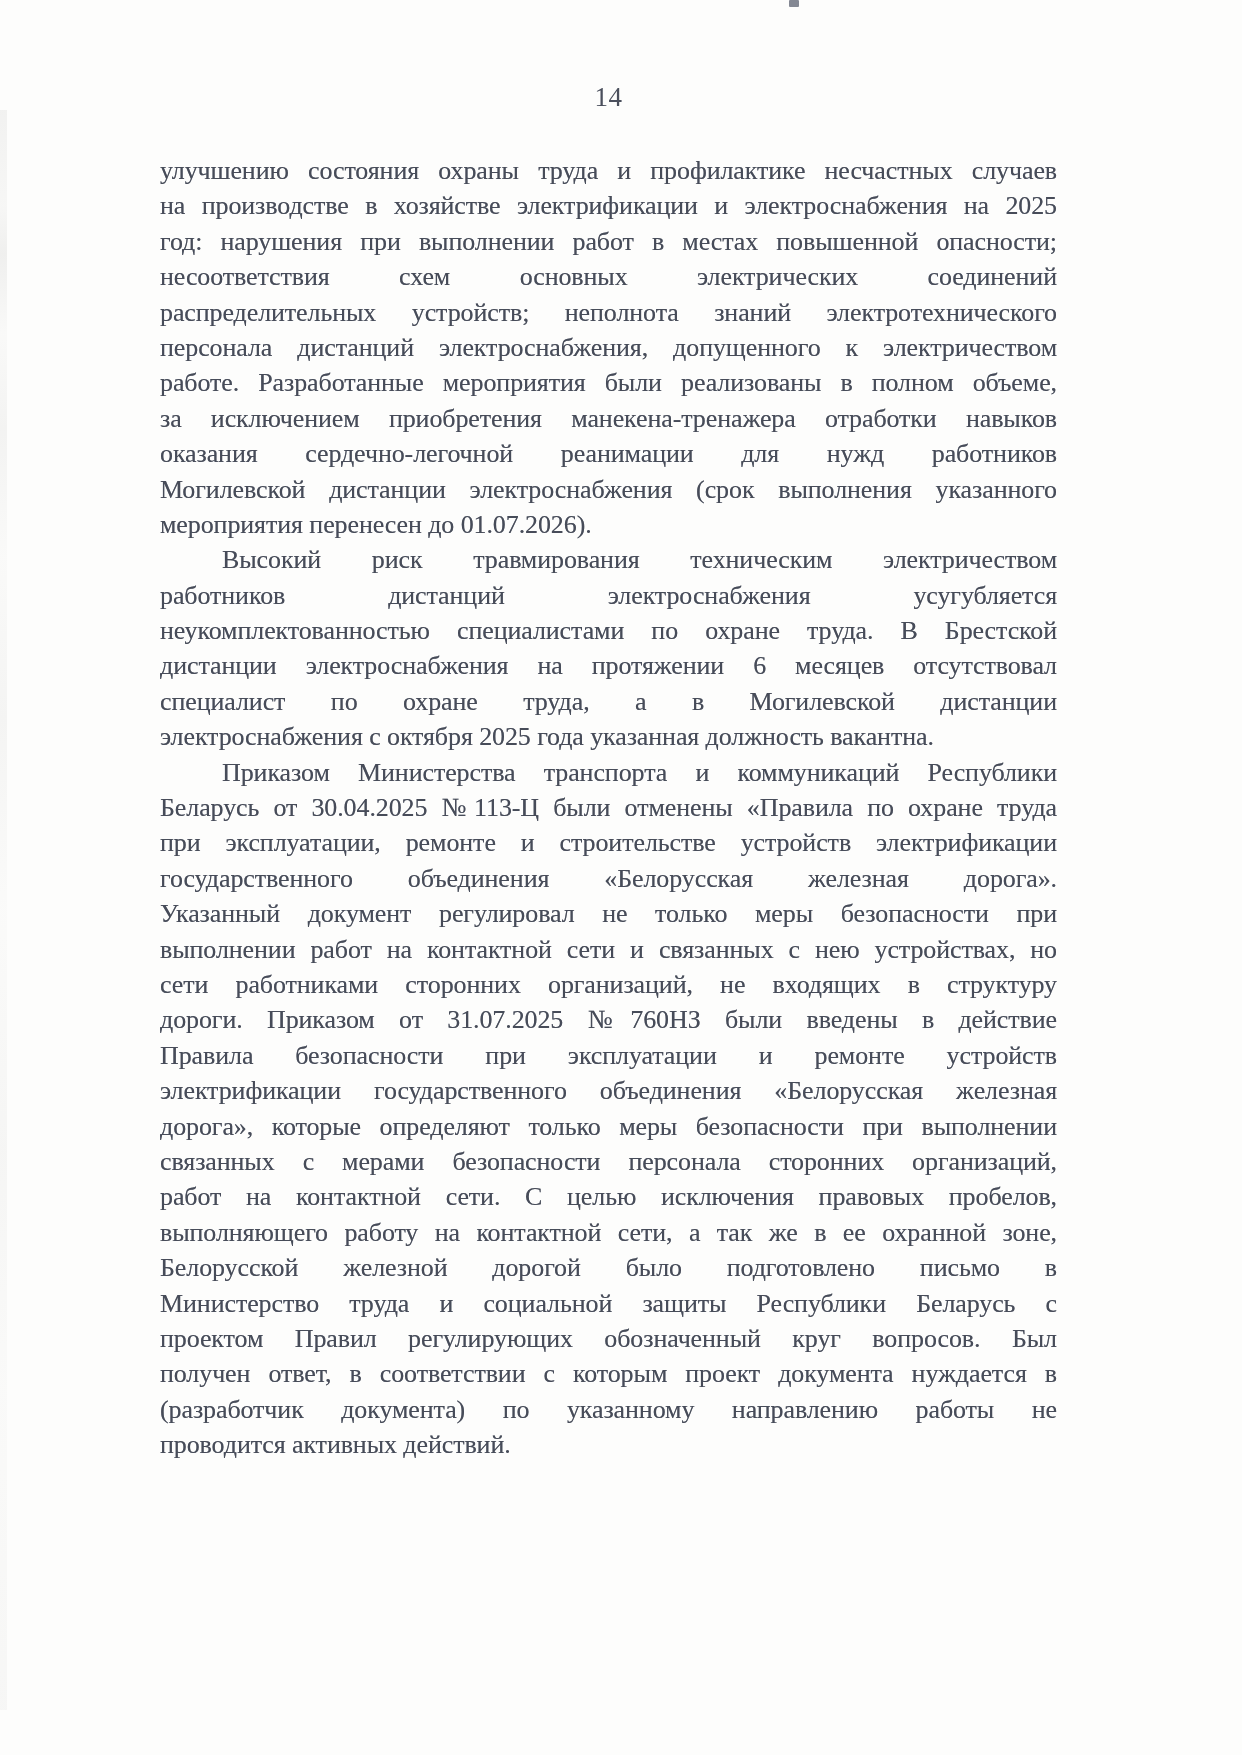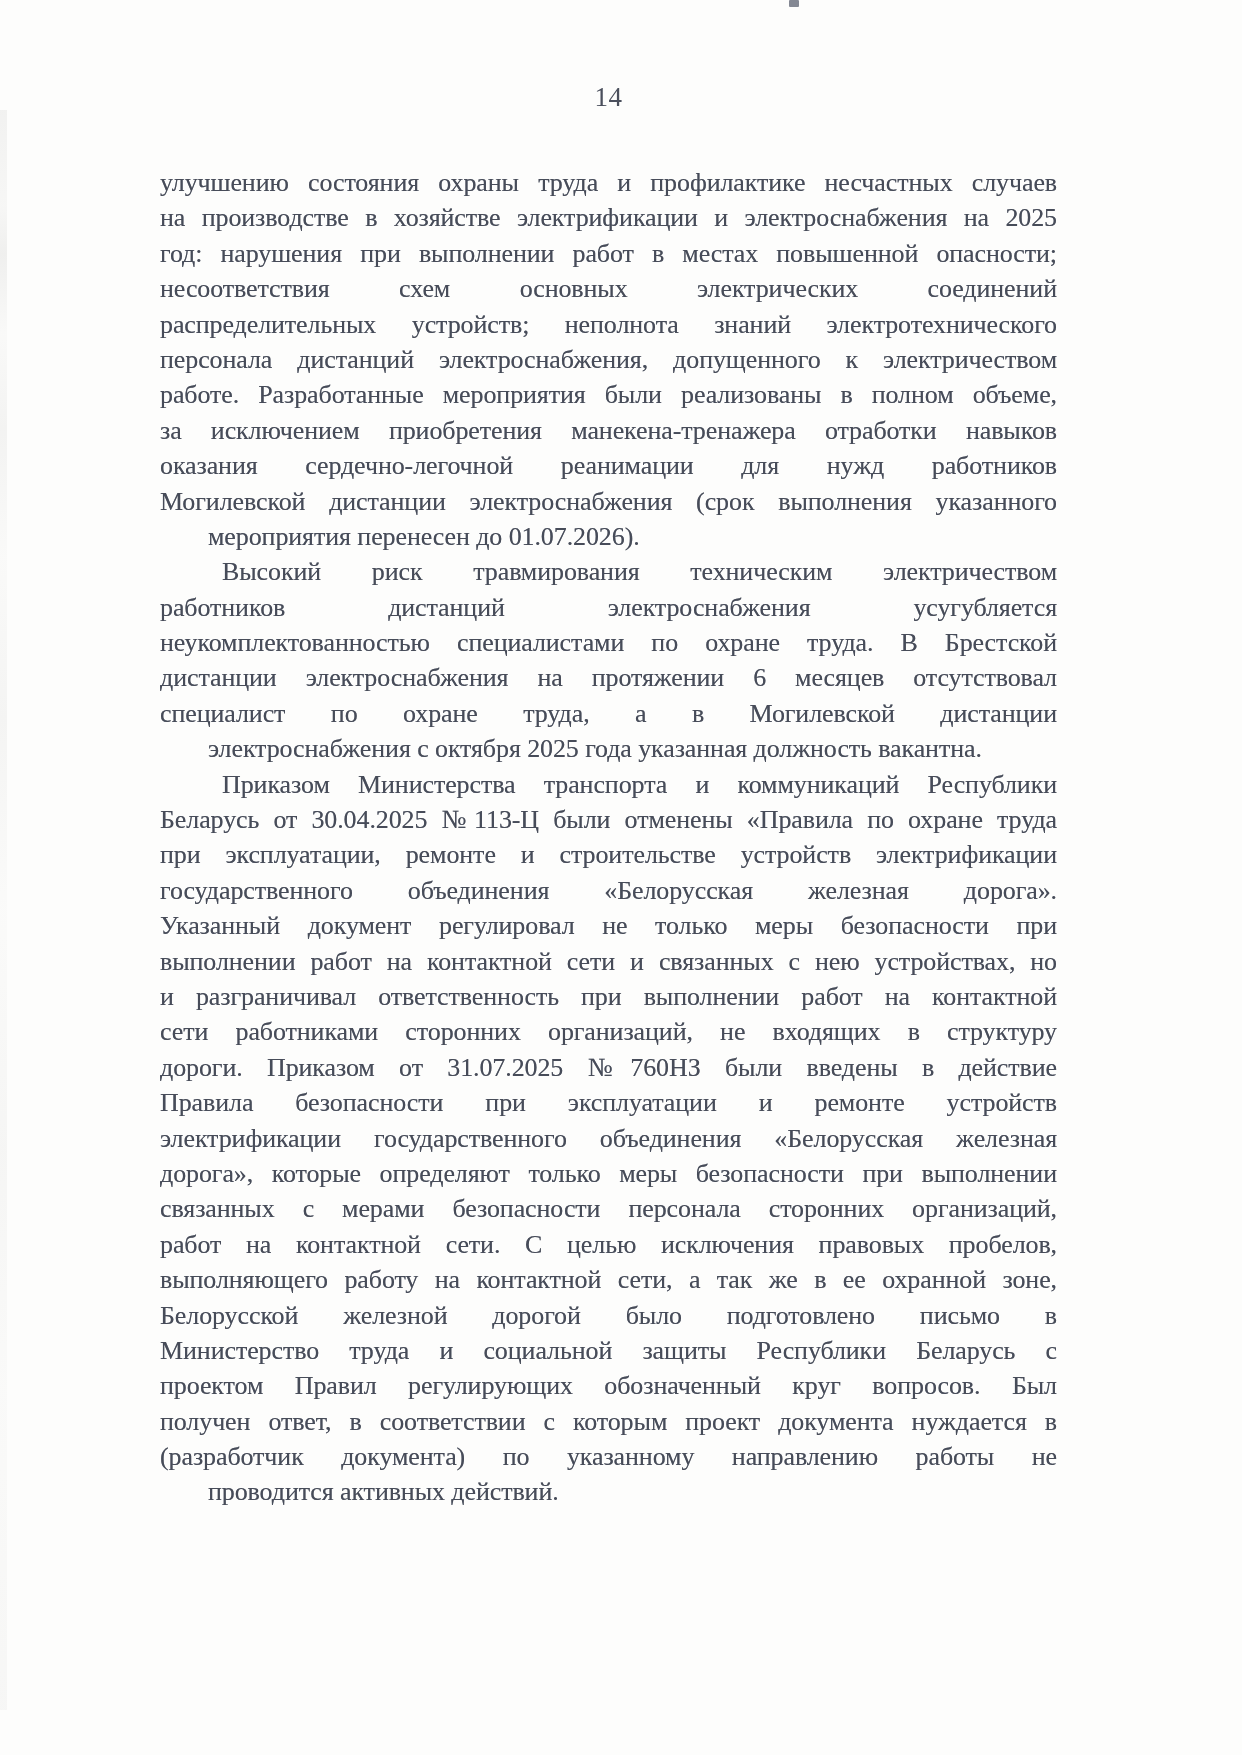--- a/index.html
+++ b/index.html
@@ -23,37 +23,37 @@
     left: 160px;
     width: 897px;
     text-align: center;
     font-size: 27px;
     color: #4a4f5c;
     letter-spacing: 0.5px;
   }
   .text-block {
     position: absolute;
     left: 160px;
-    top: 165px;
+    top: 153px;
     width: 897px;
     font-size: 26px;
     line-height: 35.4px;
     color: #474c59;
     letter-spacing: -0.1px;
     text-shadow: 0 0 0.4px rgba(70, 76, 92, 0.55);
   }
   .para { margin: 0; padding: 0; }
   .line {
     height: 35.4px;
     overflow: hidden;
     text-align: justify;
     text-align-last: justify;
     white-space: normal;
   }
-  .line.lastline { text-align-last: left; margin-left: 48px; }
+  .line.lastline { text-align-last: left; }
   .line.indent { text-indent: 62px; }
   .scan-mark-top {
     position: absolute;
     left: 789px;
     top: 0;
     width: 10px;
     height: 7px;
     background: #6f7380;
     opacity: 0.85;
     border-radius: 1px;
@@ -104,21 +104,20 @@
         <div class="line">специалист по охране труда, а в Могилевской дистанции</div>
         <div class="line lastline">электроснабжения с октября 2025 года указанная должность вакантна.</div>
       </div>
       <div class="para">
         <div class="line indent">Приказом Министерства транспорта и коммуникаций Республики</div>
         <div class="line">Беларусь от 30.04.2025 №113-Ц были отменены «Правила по охране труда</div>
         <div class="line">при эксплуатации, ремонте и строительстве устройств электрификации</div>
         <div class="line">государственного объединения «Белорусская железная дорога».</div>
         <div class="line">Указанный документ регулировал не только меры безопасности при</div>
         <div class="line">выполнении работ на контактной сети и связанных с нею устройствах, но</div>
-        <div class="line">и разграничивал ответственность при выполнении работ на контактной</div>
         <div class="line">сети работниками сторонних организаций, не входящих в структуру</div>
         <div class="line">дороги. Приказом от 31.07.2025 №760НЗ были введены в действие</div>
         <div class="line">Правила безопасности при эксплуатации и ремонте устройств</div>
         <div class="line">электрификации государственного объединения «Белорусская железная</div>
         <div class="line">дорога», которые определяют только меры безопасности при выполнении</div>
         <div class="line">связанных с мерами безопасности персонала сторонних организаций,</div>
         <div class="line">работ на контактной сети. С целью исключения правовых пробелов,</div>
         <div class="line">выполняющего работу на контактной сети, а так же в ее охранной зоне,</div>
         <div class="line">Белорусской железной дорогой было подготовлено письмо в</div>
         <div class="line">Министерство труда и социальной защиты Республики Беларусь с</div>

